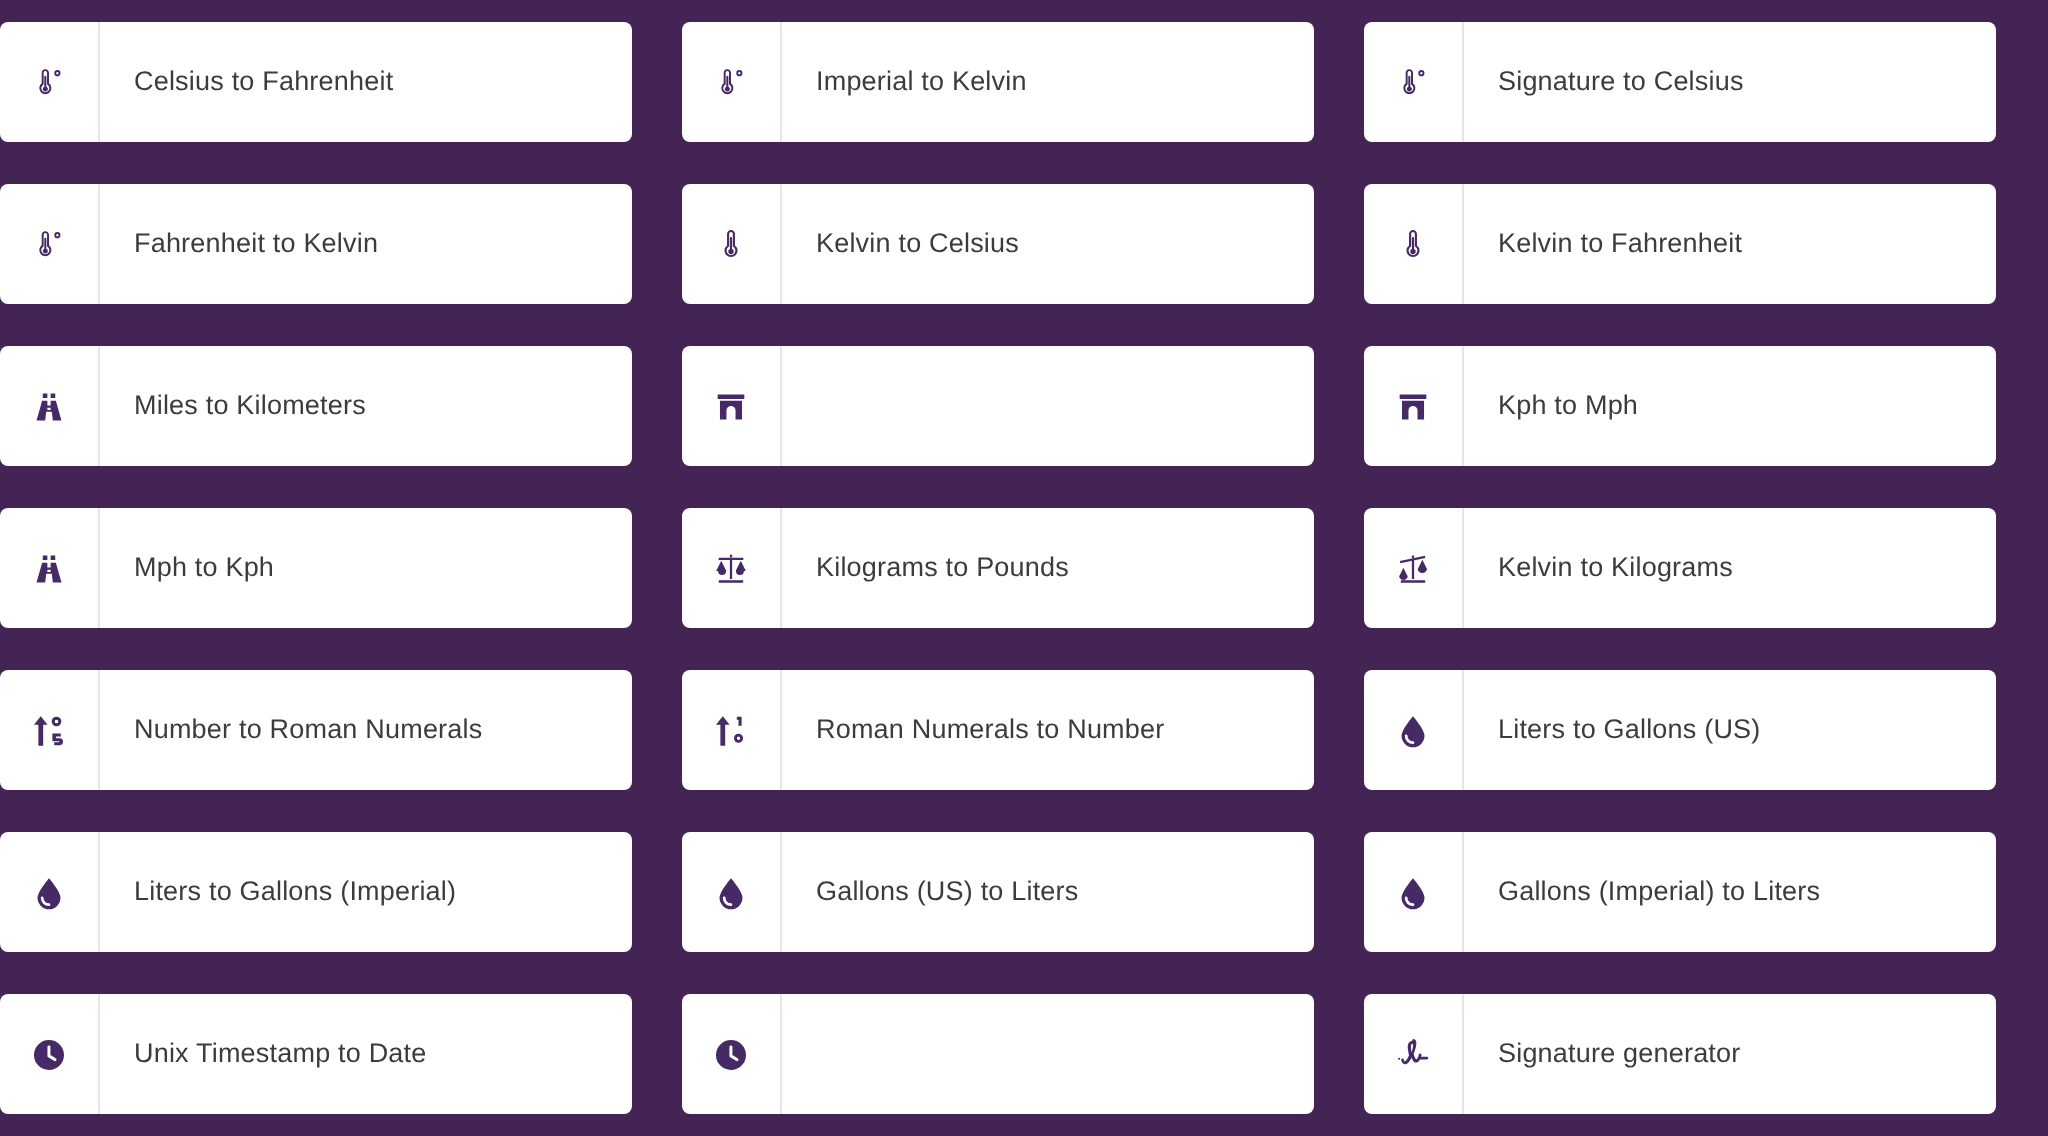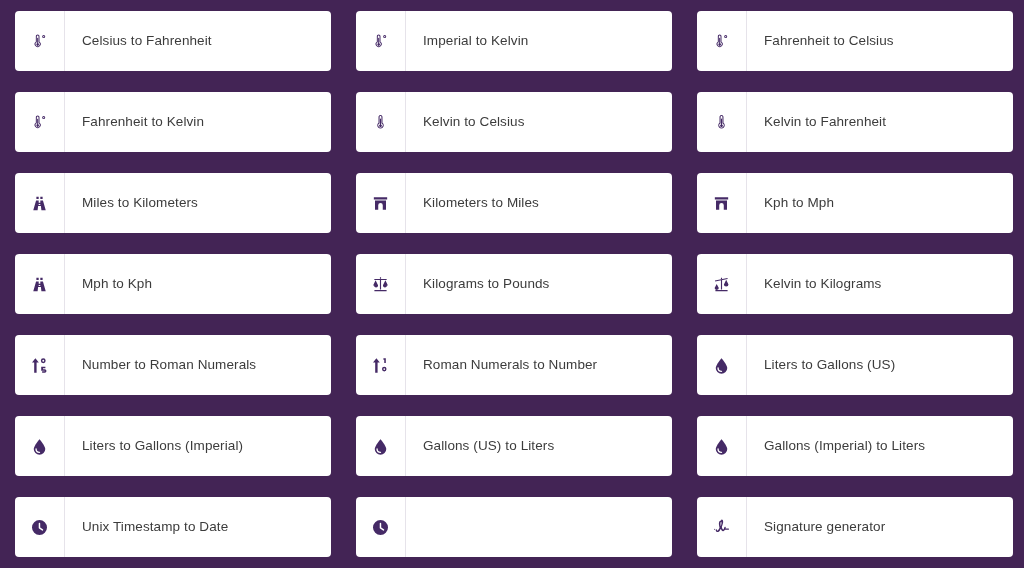--- a/index.html
+++ b/index.html
@@ -13,21 +13,21 @@
     overflow: hidden;
     background: #432455;
     font-family: "Liberation Sans", sans-serif;
     -webkit-font-smoothing: antialiased;
   }
 
   #tool-grid {
     box-sizing: border-box;
     width: 1024px;
     height: 568px;
-    padding: 11px 15px;
+    padding: 11px 0;
     display: grid;
     grid-template-columns: repeat(3, 316px);
     grid-template-rows: repeat(7, 60px);
     column-gap: 25px;
     row-gap: 21px;
     align-content: start;
     justify-content: start;
   }
 
   .tool-card {
@@ -98,21 +98,21 @@
       <div class="tool-label">Imperial to Kelvin</div>
     </div>
     <div class="tool-card">
       <div class="tool-icon-zone">
         <svg viewBox="0 0 26 24" aria-hidden="true">
           <path d="M10.2 1.4c-1.55 0-2.8 1.25-2.8 2.8v8.07a4.6 4.6 0 1 0 5.6 0V4.2c0-1.55-1.25-2.8-2.8-2.8zm0 1.5c.72 0 1.3.58 1.3 1.3v8.84l.34.24a3.1 3.1 0 1 1-3.28 0l.34-.24V4.2c0-.72.58-1.3 1.3-1.3z"></path>
           <path d="M10.2 6.4a.78.78 0 0 0-.78.78v7.6a1.95 1.95 0 1 0 1.56 0v-7.6a.78.78 0 0 0-.78-.78z"></path>
           <path d="M19.4 2.1a2.35 2.35 0 1 0 0 4.7 2.35 2.35 0 0 0 0-4.7zm0 1.45a.9.9 0 1 1 0 1.8.9.9 0 0 1 0-1.8z"></path>
         </svg>
       </div>
-      <div class="tool-label">Fahrenheit to Celsius</div>
+      <div class="tool-label">Signature to Celsius</div>
     </div>
     <div class="tool-card">
       <div class="tool-icon-zone">
         <svg viewBox="0 0 26 24" aria-hidden="true">
           <path d="M10.2 1.4c-1.55 0-2.8 1.25-2.8 2.8v8.07a4.6 4.6 0 1 0 5.6 0V4.2c0-1.55-1.25-2.8-2.8-2.8zm0 1.5c.72 0 1.3.58 1.3 1.3v8.84l.34.24a3.1 3.1 0 1 1-3.28 0l.34-.24V4.2c0-.72.58-1.3 1.3-1.3z"></path>
           <path d="M10.2 6.4a.78.78 0 0 0-.78.78v7.6a1.95 1.95 0 1 0 1.56 0v-7.6a.78.78 0 0 0-.78-.78z"></path>
           <path d="M19.4 2.1a2.35 2.35 0 1 0 0 4.7 2.35 2.35 0 0 0 0-4.7zm0 1.45a.9.9 0 1 1 0 1.8.9.9 0 0 1 0-1.8z"></path>
         </svg>
       </div>
       <div class="tool-label">Fahrenheit to Kelvin</div>
@@ -146,21 +146,20 @@
       </div>
       <div class="tool-label">Miles to Kilometers</div>
     </div>
     <div class="tool-card">
       <div class="tool-icon-zone">
         <svg viewBox="0 0 24 24" aria-hidden="true">
           <path d="M2.6 3.2h18.8v3.1H2.6z"></path>
           <path d="M4.2 7.6v13.2h4.6v-6.3a3.2 3.2 0 0 1 6.4 0v6.3h4.6V7.6z"></path>
         </svg>
       </div>
-      <div class="tool-label">Kilometers to Miles</div>
     </div>
     <div class="tool-card">
       <div class="tool-icon-zone">
         <svg viewBox="0 0 24 24" aria-hidden="true">
           <path d="M2.6 3.2h18.8v3.1H2.6z"></path>
           <path d="M4.2 7.6v13.2h4.6v-6.3a3.2 3.2 0 0 1 6.4 0v6.3h4.6V7.6z"></path>
         </svg>
       </div>
       <div class="tool-label">Kph to Mph</div>
     </div>

